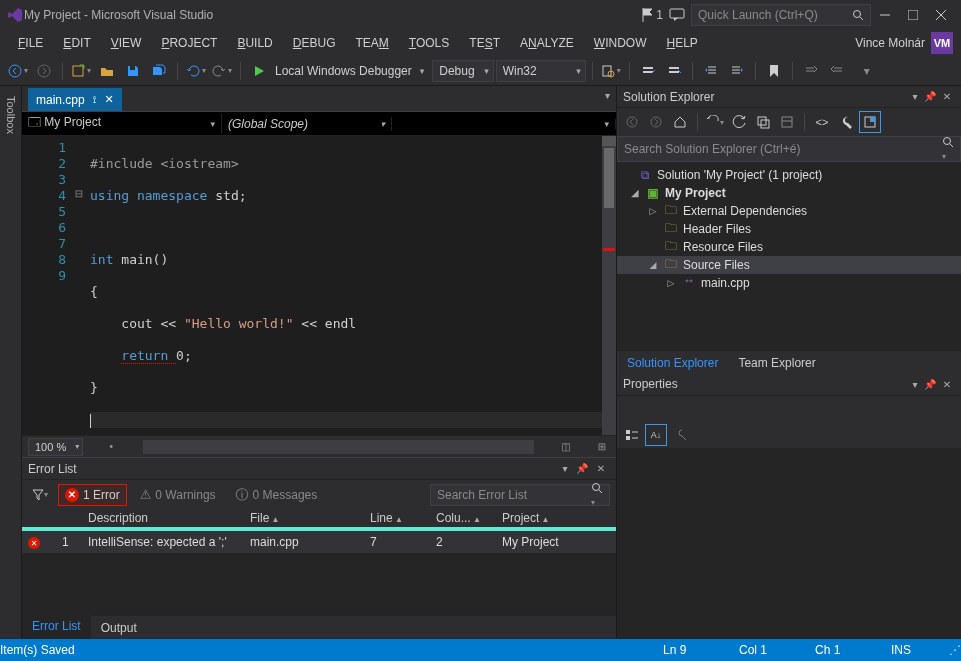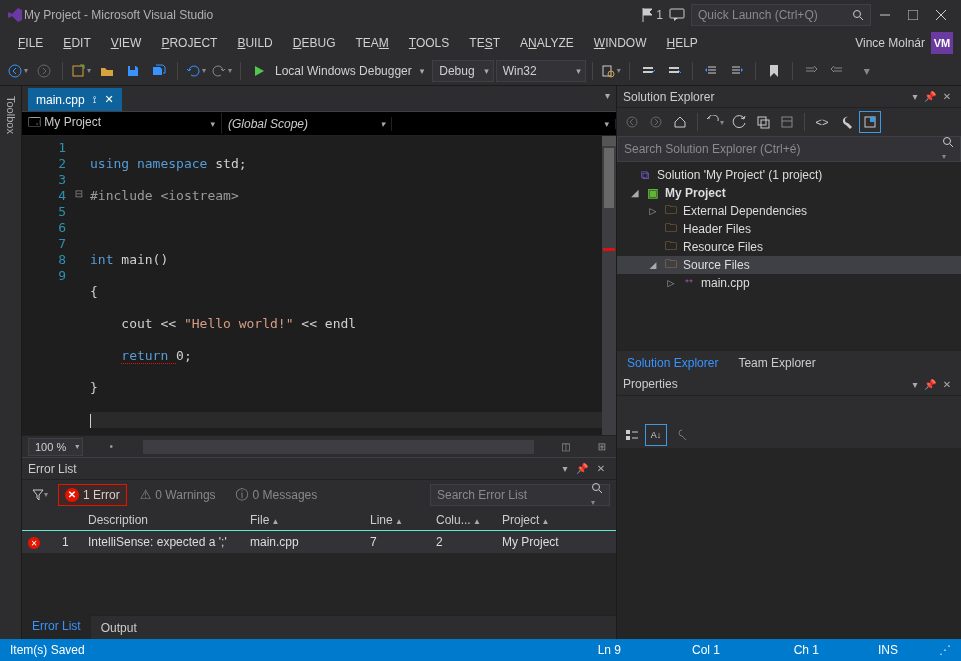--- a/index.html
+++ b/index.html
@@ -96,21 +96,21 @@
 .panel-hdr .btn{width:18px;text-align:center;font-size:10px;color:#aaa;}
 .el-toolbar{height:30px;background:#2d2d30;display:flex;align-items:center;padding:0 6px;gap:6px;border-top:1px solid #222;}
 .el-filter{height:22px;display:flex;align-items:center;gap:4px;padding:0 6px;border:1px solid transparent;}
 .el-filter.active{border:1px solid #e51400;background:#3a2a2a;}
 .el-filter .ico-err{width:14px;height:14px;border-radius:50%;background:#e51400;color:#fff;display:flex;align-items:center;justify-content:center;font-size:10px;font-weight:bold;}
 .el-filter .ico-warn{color:#888;font-size:13px;}
 .el-filter .ico-info{color:#888;font-size:13px;}
 .el-filter.dim{color:#888;}
 .el-search{width:180px;height:22px;background:#333337;border:1px solid #3f3f46;color:#8a8a8a;padding:0 6px;display:flex;align-items:center;justify-content:space-between;margin-left:auto;}
 .el-table{flex:0 0 auto;background:#252526;}
-.el-head{display:flex;height:22px;background:#2d2d30;border-bottom:1px solid #5eead4;align-items:center;font-size:12px;color:#ccc;}
+.el-head{display:flex;height:22px;background:#2d2d30;border-bottom:4px solid #5eead4;align-items:center;font-size:12px;color:#ccc;}
 .el-head div,.el-row div{padding:0 6px;overflow:hidden;text-overflow:ellipsis;white-space:nowrap;}
 .c-ico{width:34px;}
 .c-num{width:26px;}
 .c-desc{flex:1;}
 .c-file{width:120px;}
 .c-line{width:66px;}
 .c-col{width:66px;}
 .c-proj{width:120px;}
 .sort::after{content:" ▲";font-size:8px;color:#aaa;}
 .el-row{display:flex;height:22px;align-items:center;background:#333337;color:#ddd;font-size:12px;}
@@ -135,23 +135,23 @@
 .sol-ico{color:#7a5fd1;}
 .proj-ico{color:#5fb336;}
 .fold-ico{color:#d9a33d;}
 .cpp-ico{color:#a85fc1;}
 .se-bottom-tabs{height:24px;background:#2d2d30;display:flex;align-items:flex-end;border-top:1px solid #222;}
 .se-bottom-tabs .bt{padding:4px 10px;font-size:12px;color:#ccc;}
 .se-bottom-tabs .bt.active{color:#3794ff;}
 .prop-body{flex:1;background:#252526;padding:6px;}
 .prop-toolbar{height:26px;display:flex;align-items:center;gap:2px;padding:0 4px;}
 
-.statusbar{height:22px;background:#007acc;color:#fff;display:flex;align-items:center;padding:0 10px;font-size:12px;gap:39px;}
+.statusbar{height:22px;background:#007acc;color:#fff;display:flex;align-items:center;padding:0 0;font-size:12px;gap:16px;}
 .statusbar .spacer{flex:1;}
-.statusbar .cell{min-width:60px;text-align:right;}
+.statusbar .cell{min-width:60px;}
 .statusbar .grip{width:14px;text-align:right;color:#cce8ff;}
 svg{display:block;}
 </style>
 </head>
 <body>
 
 <div class="titlebar">
   <div class="logo-box">
     <svg width="16" height="16" viewBox="0 0 16 16">
         <path d="M11 1 L15 3 V13 L11 15 L5 9 L2 11 L1 10 V6 L2 5 L5 7 L11 1 Z" fill="#6b3aa0"></path>
@@ -391,22 +391,22 @@
           <div></div>
           <div></div>
           <div>⊟</div>
           <div></div>
           <div></div>
           <div></div>
           <div></div>
           <div></div>
       </div>
       <div class="codelines">
+<div class="ln"><span class="pre">#include </span><span class="ang">&lt;iostream&gt;</span></div>
 <div class="ln"><span class="kw">using </span><span class="kw">namespace </span><span>std;</span></div>
-<div class="ln"><span class="pre">#include </span><span class="ang">&lt;iostream&gt;</span></div>
 <div class="ln"></div>
 <div class="ln"><span class="kw">int </span><span>main()</span></div>
 <div class="ln"><span>{</span></div>
 <div class="ln"><span>    cout &lt;&lt; </span><span class="str">"Hello world!"</span><span> &lt;&lt; endl</span></div>
 <div class="ln"><span>    </span><span class="kw err-underline">return </span><span>0;</span></div>
 <div class="ln"><span>}</span></div>
 <div class="ln caret-line"><span class="caret"></span></div>
       </div>
       <div class="mod-bar">
         <div></div>

